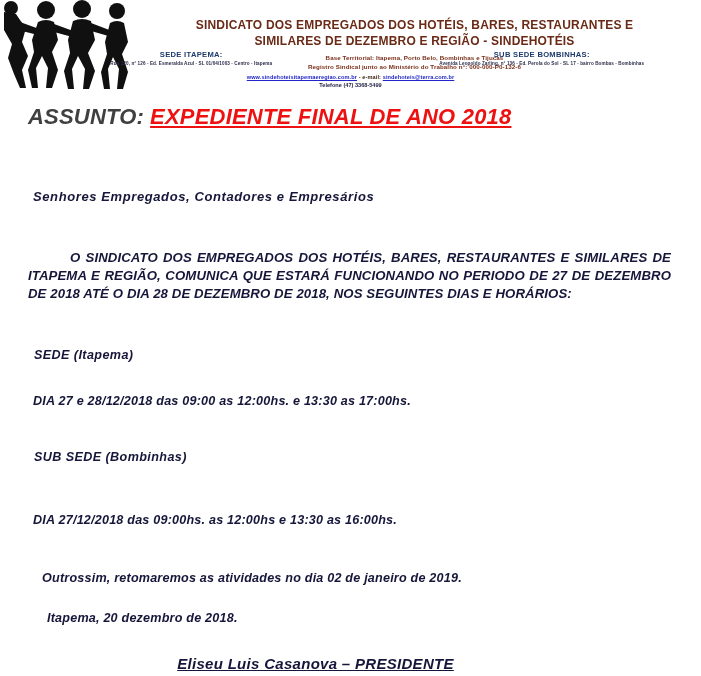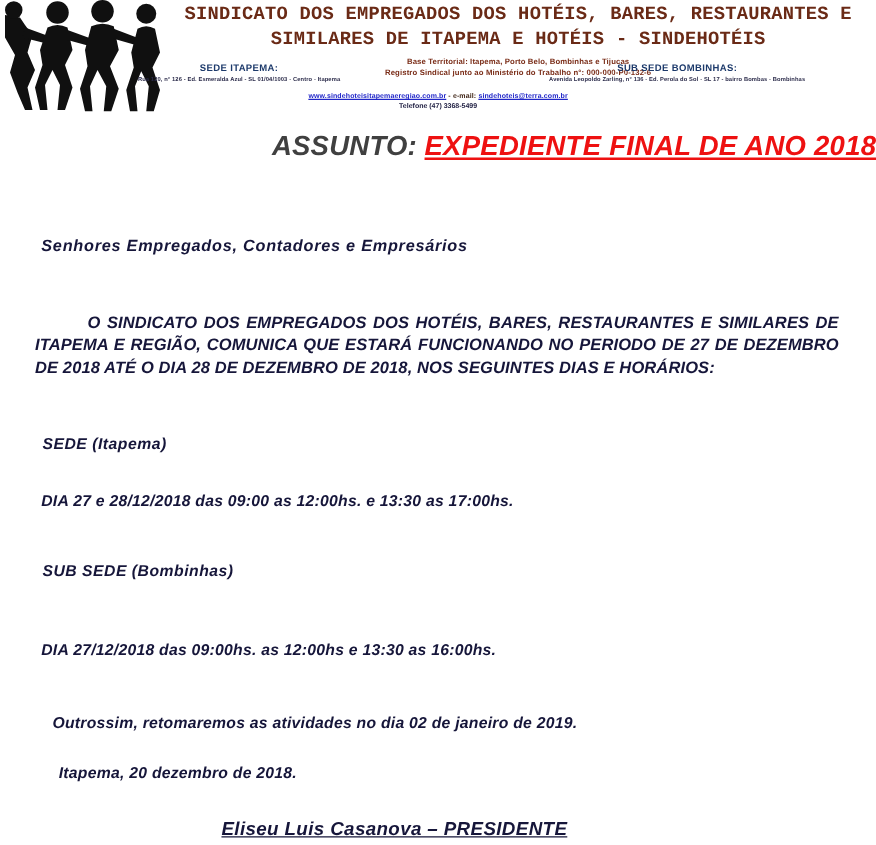--- a/index.html
+++ b/index.html
@@ -32,27 +32,27 @@
   .logo svg { display: block; }
 
   .header-text {
     position: absolute;
     left: 128px;
     top: 0px;
     width: 573px;
     text-align: center;
   }
   .org-title {
-    font-family: Liberation Mono, monospace;
-    font-size: 15px;
+    font-family: Liberation Sans, sans-serif;
+    font-size: 12px;
     font-weight: bold;
     color: #6a2a16;
     letter-spacing: 0.2px;
     line-height: 1.32;
-    padding-top: 2px;
+    padding-top: 18px;
   }
   .org-title .line2 { display: block; }
 
   .org-sub {
     font-size: 6.2px;
     font-weight: bold;
     color: #7a2d18;
     line-height: 1.5;
     margin-top: 3px;
     letter-spacing: 0.1px;
@@ -116,29 +116,28 @@
   }
 
   
   .doc {
     position: relative;
     width: 701px;
   }
 
   .assunto {
     margin-top: 12px;
-    padding-left: 48px;
+    padding-left: 28px;
     font-size: 22px;
     font-weight: bold;
     font-style: italic;
     font-family: "Liberation Sans", sans-serif;
     color: #404040;
     letter-spacing: 0.2px;
     white-space: nowrap;
-    text-align: right;
   }
   .assunto .subject {
     color: #ee1111;
     text-decoration: underline;
     margin-left: 6px;
   }
 
   .greeting {
     margin-top: 59px;
     padding-left: 33px;
@@ -250,21 +249,21 @@
         <circle cx="115" cy="11" r="8"></circle>
         <path d="M108 23 Q115 19 122 23 L126 42 L120 54 L126 72 L121 89 L115 89 L117 69
                  L111 57 L106 69 L108 89 L102 89 L99 72 L105 54 L103 42 Z"></path>
       </g>
     </svg>
   </div>
 
   <div class="header-text">
     <div class="org-title">
       <span>SINDICATO DOS EMPREGADOS DOS HOTÉIS, BARES, RESTAURANTES E</span>
-      <span class="line2">SIMILARES DE ITAPEMA E HOTÉIS - SINDEHOTÉIS</span>
+      <span class="line2">SIMILARES DE DEZEMBRO E REGIÃO - SINDEHOTÉIS</span>
     </div>
     <div class="org-sub">
       <span>Base Territorial: Itapema, Porto Belo, Bombinhas e Tijucas</span>
       <span>Registro Sindical junto ao Ministério do Trabalho n°: 000-000-P0-132-6</span>
     </div>
   </div>
 
   <div class="branches">
     <div class="branch">
       <div class="branch-name">SEDE ITAPEMA:</div>

